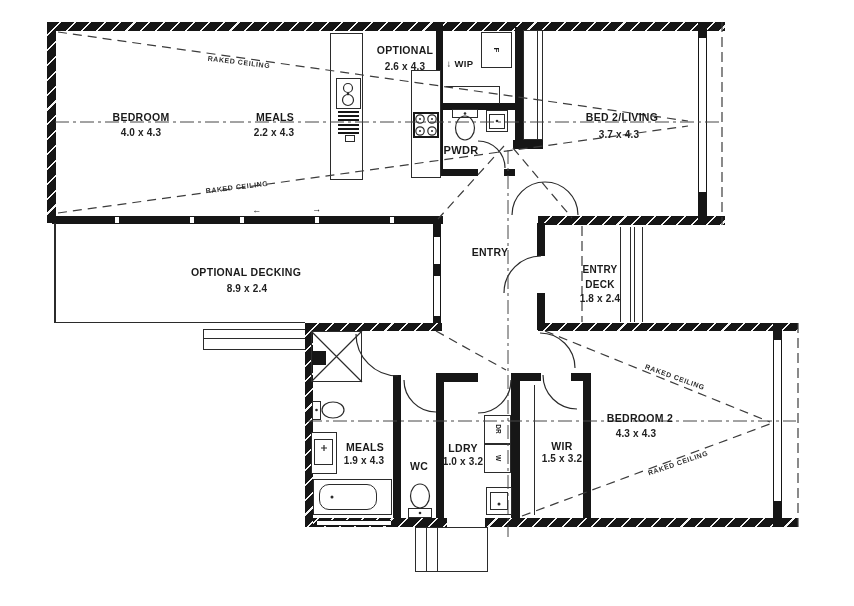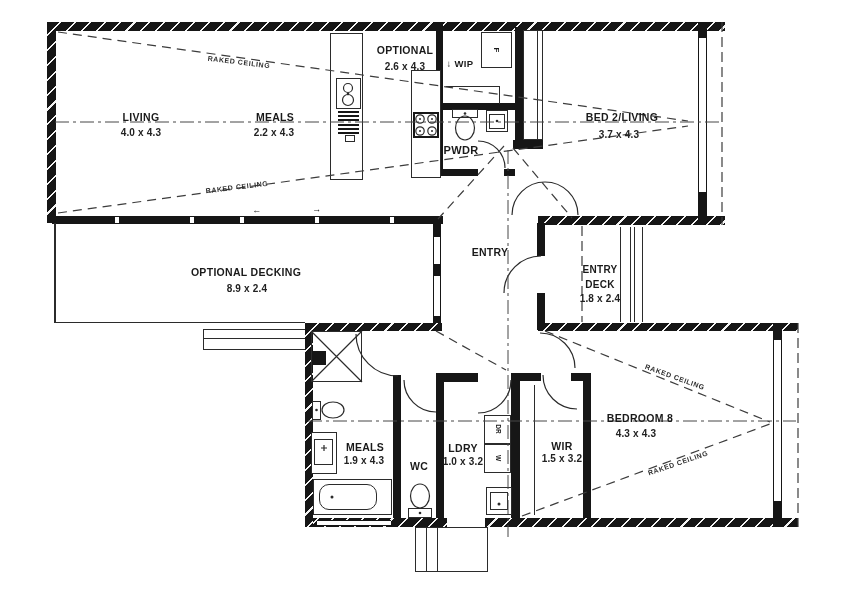--- a/index.html
+++ b/index.html
@@ -189,21 +189,21 @@
       <path d="M582,226 L582,322"></path>
     </g>
 
     <g fill="none" stroke="#474747" stroke-width="1" stroke-dasharray="14 4 3 4">
       <path d="M55,122 L722,122"></path>
       <path d="M308,421 L796,421"></path>
       <path d="M508,150 L508,537"></path>
     </g>
   </svg>
 
-  <div class="lbl" style="left:141px;top:117px">LIVING</div>
+  <div class="lbl" style="left:141px;top:117px">BEDROOM</div>
   <div class="lbl dim" style="left:141px;top:132px">4.0 x 4.3</div>
 
   <div class="lbl" style="left:275px;top:117px">MEALS</div>
   <div class="lbl dim" style="left:274px;top:132px">2.2 x 4.3</div>
 
   <div class="lbl" style="left:405px;top:50px">OPTIONAL</div>
   <div class="lbl dim" style="left:405px;top:66px">2.6 x 4.3</div>
 
   <div class="lbl" style="left:460px;top:63px;font-size:9.5px">↓ WIP</div>
   <div class="lbl" style="left:461px;top:150px;font-size:11px">PWDR</div>
@@ -230,19 +230,19 @@
   <div class="lbl dim" style="left:364px;top:460px">1.9 x 4.3</div>
 
   <div class="lbl" style="left:419px;top:466px">WC</div>
 
   <div class="lbl" style="left:463px;top:448px">LDRY</div>
   <div class="lbl dim" style="left:463px;top:461px">1.0 x 3.2</div>
 
   <div class="lbl" style="left:562px;top:446px">WIR</div>
   <div class="lbl dim" style="left:562px;top:458px">1.5 x 3.2</div>
 
-  <div class="lbl" style="left:640px;top:418px">BEDROOM 8</div>
+  <div class="lbl" style="left:640px;top:418px">BEDROOM 2</div>
   <div class="lbl dim" style="left:636px;top:433px">4.3 x 4.3</div>
 
   <div class="lbl raked" style="left:675px;top:377px;transform:translate(-50%,-50%) rotate(20deg)">RAKED CEILING</div>
   <div class="lbl raked" style="left:678px;top:463px;transform:translate(-50%,-50%) rotate(-19deg)">RAKED CEILING</div>
 
 </div>
 
 </body></html>

